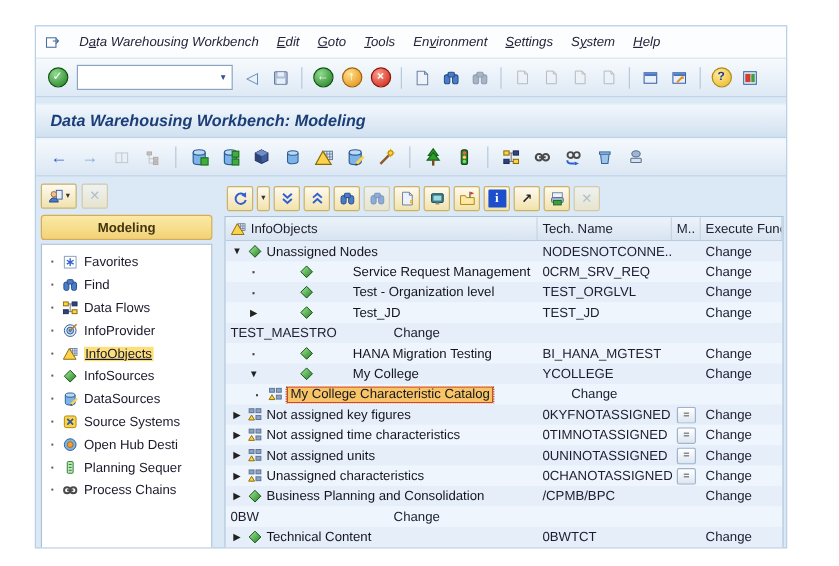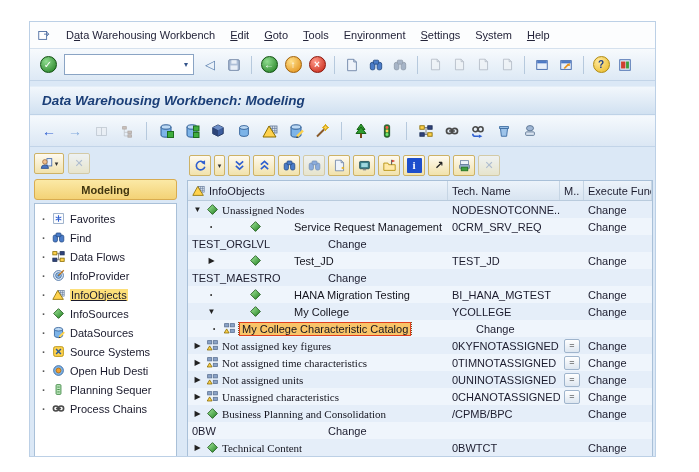--- a/index.html
+++ b/index.html
@@ -1,20 +1,20 @@
 <!DOCTYPE html>
 <html><head>
 <meta charset="utf-8">
 <style>
   html,body{margin:0;padding:0;background:#fff;width:699px;height:472px;overflow:hidden;
     font-family:"Liberation Sans","DejaVu Sans",sans-serif;font-size:11px;color:#1c1c2e;}
   .window{position:absolute;left:29px;top:21px;width:627px;height:436px;background:#dbe8f6;
     border:1px solid #bcd0e6;box-sizing:border-box;overflow:hidden;}
   
-  .menubar{height:26px;background:#fcfdfe;border-bottom:1px solid #d5e1ee;display:flex;align-items:center;padding:0 7px;gap:15px;}
+  .menubar{height:26px;background:#fcfdfe;border-bottom:1px solid #d5e1ee;display:flex;align-items:center;padding:0 7px;gap:15px;font-style:italic;}
   .menu-item{color:#24243a;cursor:default;white-space:nowrap;}
   .menu-item .mn{text-decoration:underline;}
   
   .stdbar{height:31px;background:linear-gradient(#f7fafd,#dde9f5);border-bottom:1px solid #c2d4e8;display:flex;align-items:center;padding:0 8px;gap:4px;}
   .appbar{height:30px;background:linear-gradient(#f5f9fd,#dbe7f4);border-top:1px solid #eef4fb;border-bottom:1px solid #c2d4e8;display:flex;align-items:center;padding:0 9px;gap:6px;}
   .sep{width:1px;height:18px;background:#b6c9dd;margin:0 3px;}
   .tb-ic{width:20px;height:20px;display:flex;align-items:center;justify-content:center;}
   .i16{width:16px;height:16px}.i14{width:14px;height:14px}.i13{width:13px;height:13px}
   .dim{opacity:.5;filter:grayscale(.6);}
   .circ{width:15px;height:15px;border-radius:50%;display:flex;align-items:center;justify-content:center;color:#fff;font-size:10px;font-weight:700;line-height:1;}
@@ -51,21 +51,21 @@
   .rightcol{flex:1;display:flex;flex-direction:column;min-width:0;}
   .treebar{height:28px;display:flex;align-items:center;gap:3px;padding:1px 2px;}
   .treepanel{flex:1;background:#eef4fb;border:1px solid #a9c0d8;overflow:hidden;display:flex;flex-direction:column;}
   .thead{height:19px;display:flex;background:linear-gradient(#ecf3fa,#d8e4f1);border-bottom:1px solid #b9cbdd;color:#1c1c2e;flex:none;}
   .th{display:flex;align-items:center;gap:4px;padding:0 4px;border-right:1px solid #c6d5e4;box-sizing:border-box;white-space:nowrap;overflow:hidden;}
   .c1{width:260px;flex:none;}.c2{width:112px;flex:none;text-align:right;}.c3{width:24px;flex:none;}.c4{flex:1;min-width:0;}
   .tr{height:17px;display:flex;align-items:center;white-space:nowrap;}
   .tr:nth-child(odd){background:#e5eef9;}
   .tr:nth-child(even){background:#eff5fc;}
   .td{display:flex;align-items:center;gap:3px;padding:0 4px;box-sizing:border-box;overflow:hidden;}
-  .lv0 .c1{padding-left:4px;font-family:Liberation Serif, serif;}.lv1 .c1{padding-left:18px;gap:32px;}.lv2 .c1{padding-left:21px;}
+  .lv0 .c1{padding-left:4px;}.lv1 .c1{padding-left:18px;gap:32px;}.lv2 .c1{padding-left:21px;}
   .exp{width:11px;flex:none;font-size:8px;color:#222;text-align:center;cursor:default;}
   .exp.open::before{content:"▼";}
   .exp.closed::before{content:"▶";}
   .exp.leaf::before{content:"·";font-size:12px;font-weight:700;color:#444;}
   .tr .lbl{color:#15151f;}
   .lbl.sel{background:#f8c468;border:1px solid #e2401f;outline:1px dotted #7a5a20;padding:0 2px;}
   .mbtn{display:inline-block;width:14px;height:12px;background:linear-gradient(#ffffff,#dde6f0);border:1px solid #9fb4cc;border-radius:2px;font-size:9px;line-height:10px;text-align:center;color:#222;}
   .mbtn:empty{display:none;}
   .info-btn{width:15px;height:15px;background:#1d4ecc;color:#fff;font-weight:700;font-size:11px;display:flex;align-items:center;justify-content:center;border-radius:1px;font-family:"Liberation Serif",serif;}
 </style>
@@ -654,20 +654,27 @@
                 <svg class="i13">
                   <use href="#s-diamond"></use>
                 </svg>
                 <span class="lbl">Service Request Management</span>
               </div>
               <div class="td c2">0CRM_SRV_REQ</div>
               <div class="td c3"></div>
               <div class="td c4">Change</div>
             </div>
           <div class="tr lv1">
+              <div class="td c1">
+                <span class="exp leaf"></span>
+                <svg class="i13">
+                  <use href="#s-diamond"></use>
+                </svg>
+                <span class="lbl">Test - Organization level</span>
+              </div>
               <div class="td c2">TEST_ORGLVL</div>
               <div class="td c3"></div>
               <div class="td c4">Change</div>
             </div>
           <div class="tr lv1">
               <div class="td c1">
                 <span class="exp closed"></span>
                 <svg class="i13">
                   <use href="#s-diamond"></use>
                 </svg>

